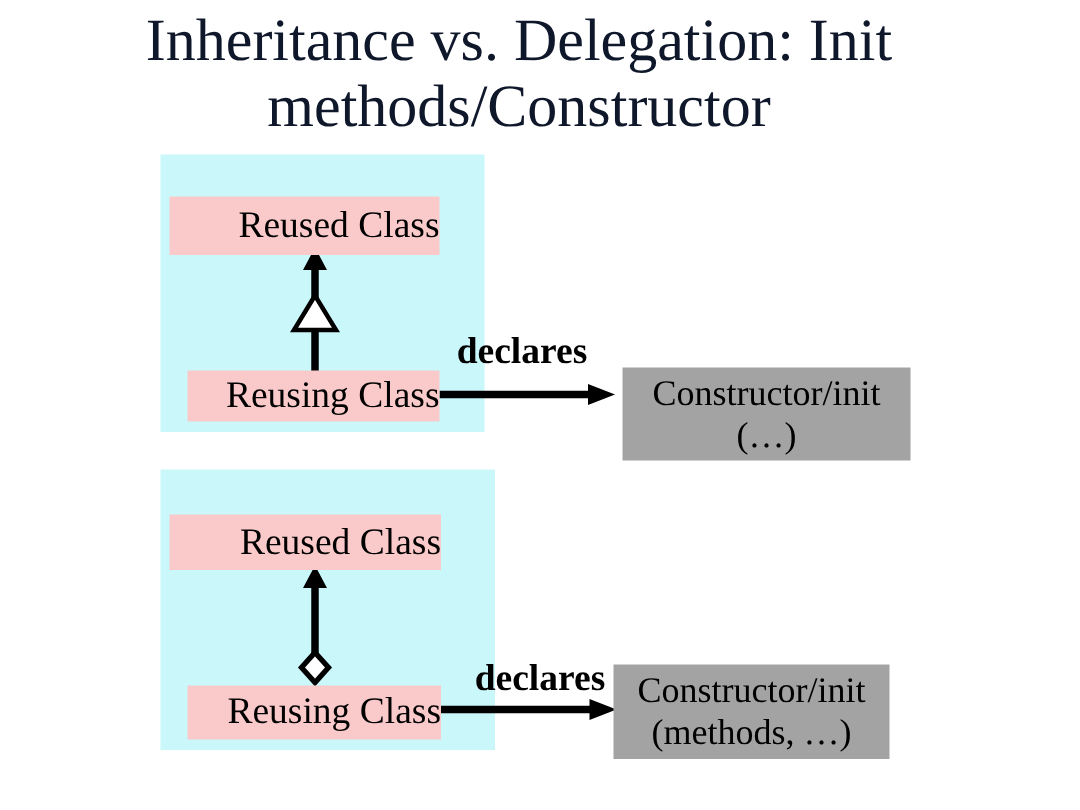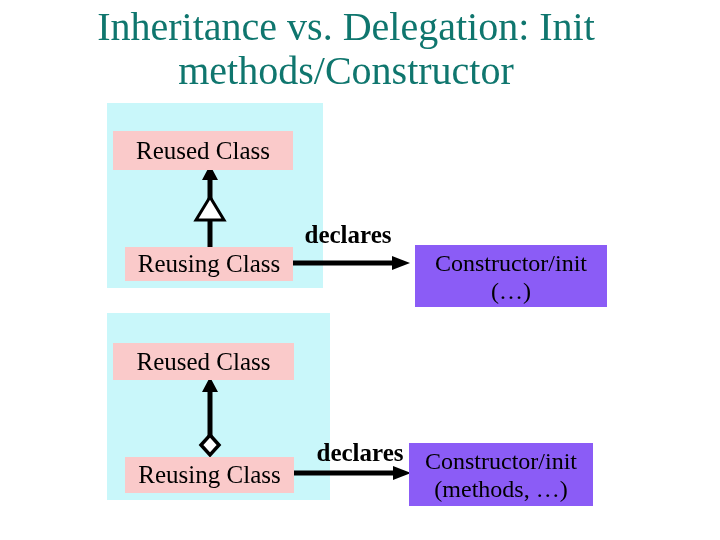--- a/index.html
+++ b/index.html
@@ -11,43 +11,43 @@
     font-family: "Liberation Serif", "DejaVu Serif", serif;
     color: #000000;
   }
   .abs { position: absolute; }
 
   .slide-title {
     left: 0; top: 5px; width: 692px;
     text-align: center;
     font-size: 40px;
     line-height: 44px;
-    color: #0f766e;
+    color: #0f172a;
     white-space: nowrap;
   }
 
   .panel {
     background: #C9F7FA;
   }
   .panel-a { left: 107px; top: 103px; width: 216px; height: 185px; }
   .panel-b { left: 107px; top: 313px; width: 223px; height: 187px; }
 
   .class-box {
     background: #FACACA;
-    text-align: center;
+    text-align: right;
     font-size: 25px;
     white-space: nowrap;
   }
   .reused-a  { left: 113px; top: 131px; width: 180px; height: 39px; line-height: 39px; }
   .reusing-a { left: 125px; top: 247px; width: 168px; height: 34px; line-height: 34px; }
   .reused-b  { left: 113px; top: 343px; width: 181px; height: 37px; line-height: 37px; }
   .reusing-b { left: 125px; top: 457px; width: 169px; height: 36px; line-height: 36px; }
 
   .ctor-box {
-    background: #8b5cf6;
+    background: #a3a3a3;
     text-align: center;
     font-size: 24px;
     line-height: 28px;
     padding-top: 4px;
     box-sizing: border-box;
     white-space: nowrap;
   }
   .ctor-a { left: 415px; top: 245px; width: 192px; height: 62px; }
   .ctor-b { left: 409px; top: 443px; width: 184px; height: 63px; }
 

